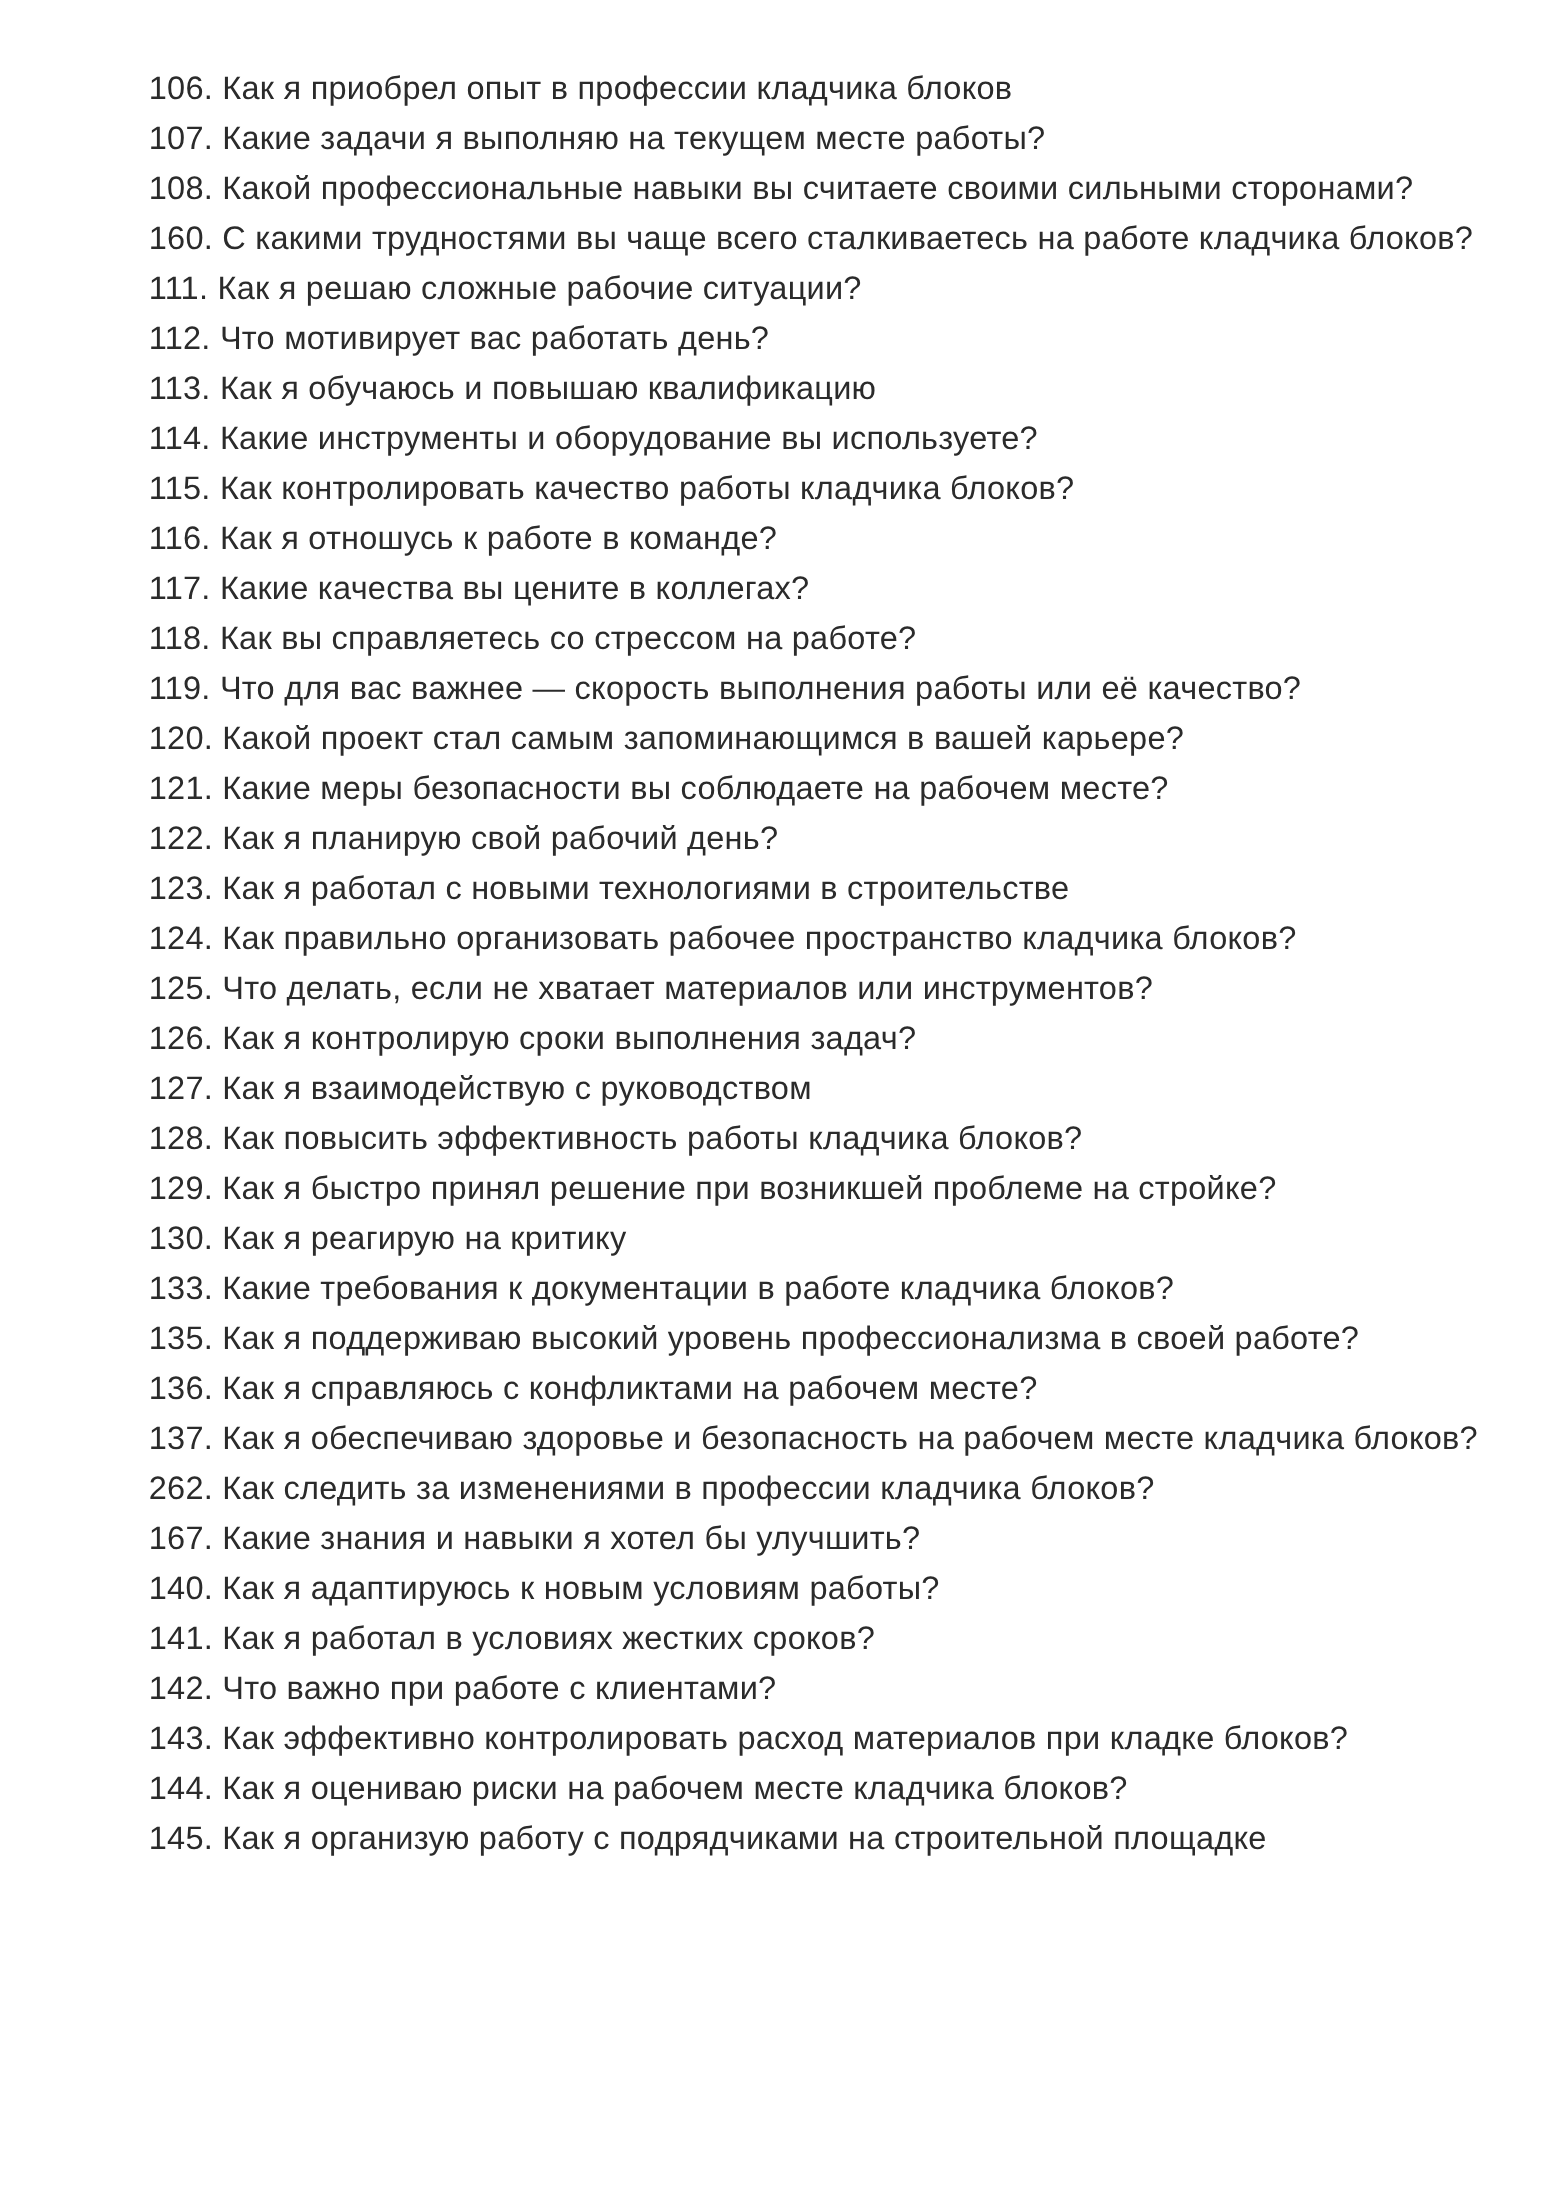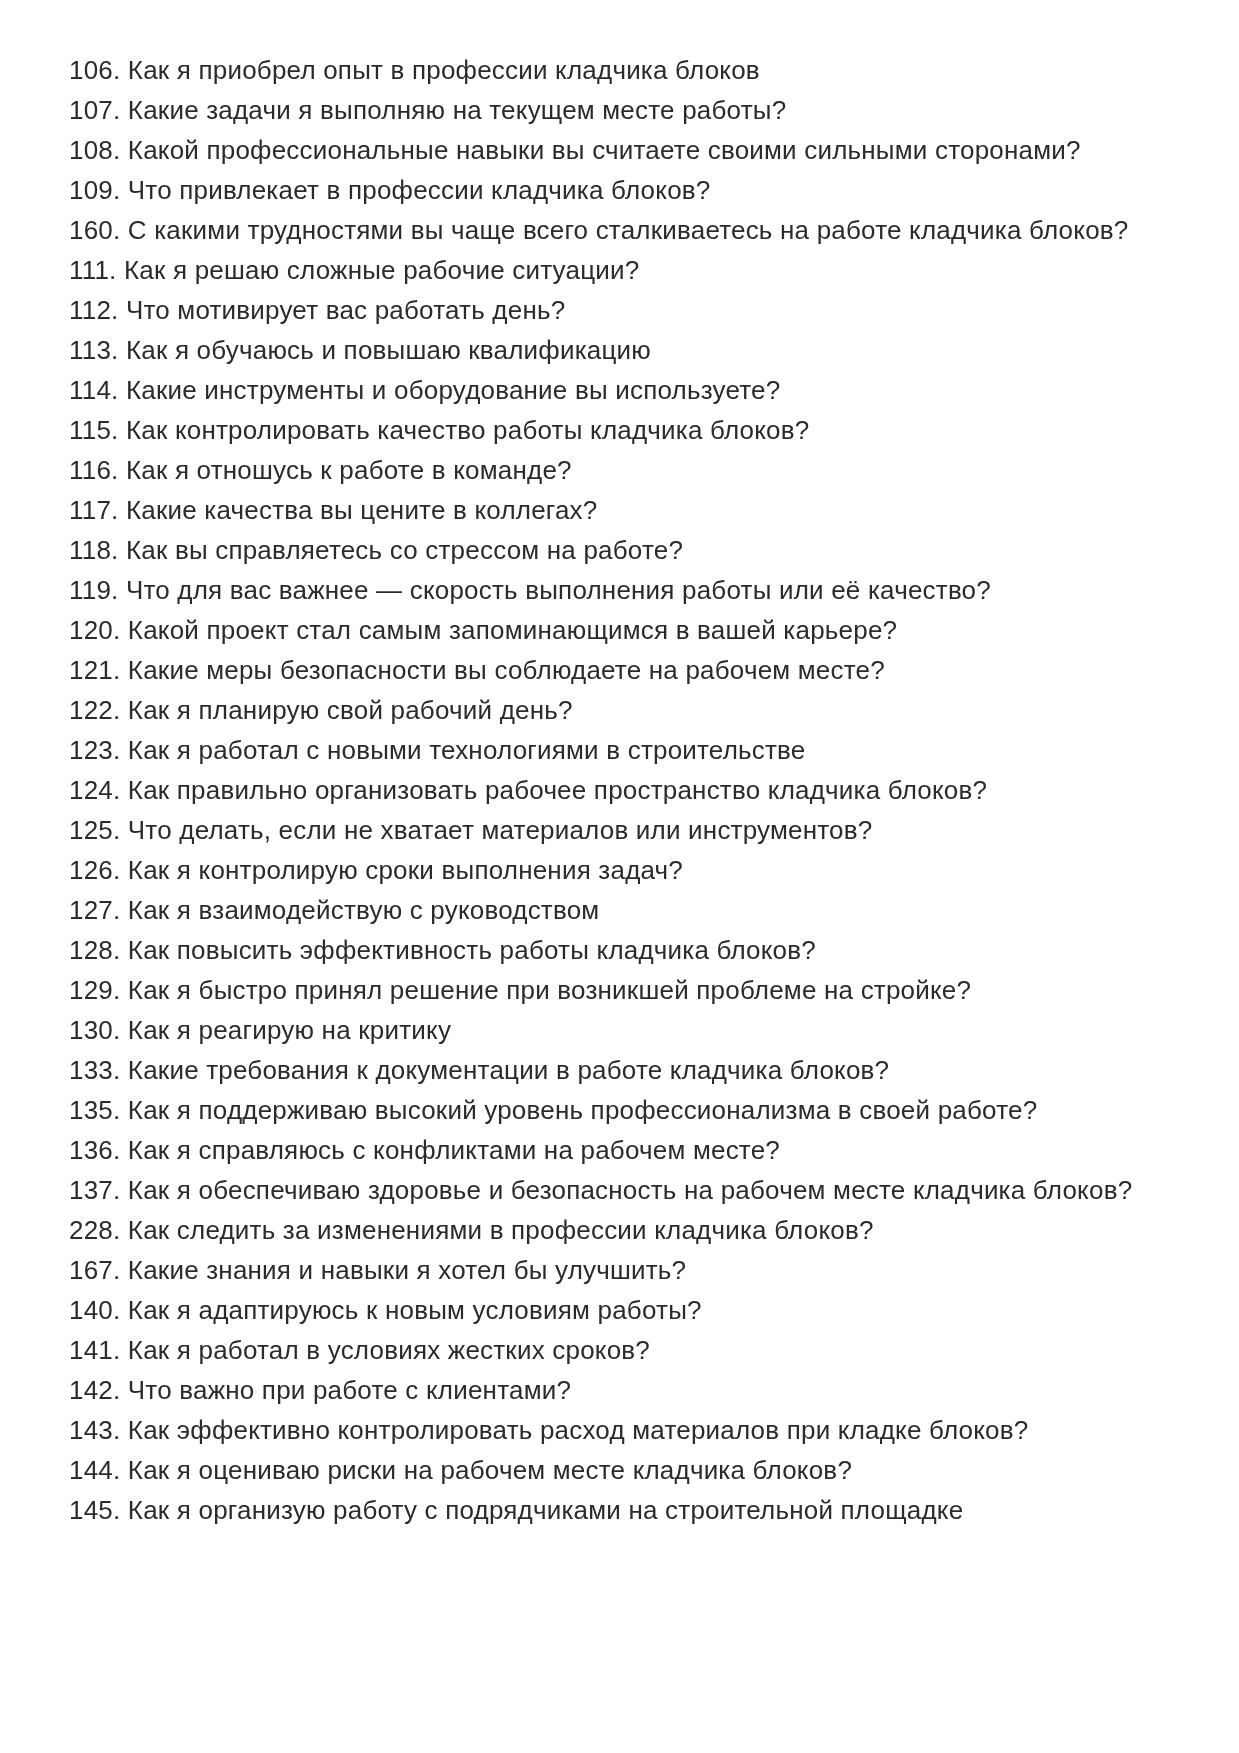--- a/index.html
+++ b/index.html
@@ -10,21 +10,21 @@
     width: 1239px;
     height: 1753px;
     background: #ffffff;
     font-family: "Liberation Sans", sans-serif;
     overflow: hidden;
   }
   .page {
     box-sizing: border-box;
     width: 1239px;
     height: 1753px;
-    padding: 50px 30px 0 69px;
+    padding: 50px 30px 0 119px;
     border-radius: 29px;
   }
   .q-list {
     margin: 0;
     padding: 0;
     list-style: none;
   }
   .q-item {
     font-size: 26px;
     line-height: 40px;
@@ -40,21 +40,20 @@
   }
 </style>
 </head>
 <body>
 
 <main class="page">
   <ol class="q-list">
       <li class="q-item"><span class="q-num">106. </span><span class="q-text">Как я приобрел опыт в профессии кладчика блоков</span></li>
       <li class="q-item"><span class="q-num">107. </span><span class="q-text">Какие задачи я выполняю на текущем месте работы?</span></li>
       <li class="q-item"><span class="q-num">108. </span><span class="q-text">Какой профессиональные навыки вы считаете своими сильными сторонами?</span></li>
-      <li class="q-item"><span class="q-num">109. </span><span class="q-text">Что привлекает в профессии кладчика блоков?</span></li>
       <li class="q-item"><span class="q-num">160. </span><span class="q-text">С какими трудностями вы чаще всего сталкиваетесь на работе кладчика блоков?</span></li>
       <li class="q-item"><span class="q-num">111. </span><span class="q-text">Как я решаю сложные рабочие ситуации?</span></li>
       <li class="q-item"><span class="q-num">112. </span><span class="q-text">Что мотивирует вас работать день?</span></li>
       <li class="q-item"><span class="q-num">113. </span><span class="q-text">Как я обучаюсь и повышаю квалификацию</span></li>
       <li class="q-item"><span class="q-num">114. </span><span class="q-text">Какие инструменты и оборудование вы используете?</span></li>
       <li class="q-item"><span class="q-num">115. </span><span class="q-text">Как контролировать качество работы кладчика блоков?</span></li>
       <li class="q-item"><span class="q-num">116. </span><span class="q-text">Как я отношусь к работе в команде?</span></li>
       <li class="q-item"><span class="q-num">117. </span><span class="q-text">Какие качества вы цените в коллегах?</span></li>
       <li class="q-item"><span class="q-num">118. </span><span class="q-text">Как вы справляетесь со стрессом на работе?</span></li>
       <li class="q-item"><span class="q-num">119. </span><span class="q-text">Что для вас важнее — скорость выполнения работы или её качество?</span></li>
@@ -66,21 +65,21 @@
       <li class="q-item"><span class="q-num">125. </span><span class="q-text">Что делать, если не хватает материалов или инструментов?</span></li>
       <li class="q-item"><span class="q-num">126. </span><span class="q-text">Как я контролирую сроки выполнения задач?</span></li>
       <li class="q-item"><span class="q-num">127. </span><span class="q-text">Как я взаимодействую с руководством</span></li>
       <li class="q-item"><span class="q-num">128. </span><span class="q-text">Как повысить эффективность работы кладчика блоков?</span></li>
       <li class="q-item"><span class="q-num">129. </span><span class="q-text">Как я быстро принял решение при возникшей проблеме на стройке?</span></li>
       <li class="q-item"><span class="q-num">130. </span><span class="q-text">Как я реагирую на критику</span></li>
       <li class="q-item"><span class="q-num">133. </span><span class="q-text">Какие требования к документации в работе кладчика блоков?</span></li>
       <li class="q-item"><span class="q-num">135. </span><span class="q-text">Как я поддерживаю высокий уровень профессионализма в своей работе?</span></li>
       <li class="q-item"><span class="q-num">136. </span><span class="q-text">Как я справляюсь с конфликтами на рабочем месте?</span></li>
       <li class="q-item"><span class="q-num">137. </span><span class="q-text">Как я обеспечиваю здоровье и безопасность на рабочем месте кладчика блоков?</span></li>
-      <li class="q-item"><span class="q-num">228. </span><span class="q-text">Как следить за изменениями в профессии кладчика блоков?</span></li>
+      <li class="q-item"><span class="q-num">262. </span><span class="q-text">Как следить за изменениями в профессии кладчика блоков?</span></li>
       <li class="q-item"><span class="q-num">167. </span><span class="q-text">Какие знания и навыки я хотел бы улучшить?</span></li>
       <li class="q-item"><span class="q-num">140. </span><span class="q-text">Как я адаптируюсь к новым условиям работы?</span></li>
       <li class="q-item"><span class="q-num">141. </span><span class="q-text">Как я работал в условиях жестких сроков?</span></li>
       <li class="q-item"><span class="q-num">142. </span><span class="q-text">Что важно при работе с клиентами?</span></li>
       <li class="q-item"><span class="q-num">143. </span><span class="q-text">Как эффективно контролировать расход материалов при кладке блоков?</span></li>
       <li class="q-item"><span class="q-num">144. </span><span class="q-text">Как я оцениваю риски на рабочем месте кладчика блоков?</span></li>
       <li class="q-item"><span class="q-num">145. </span><span class="q-text">Как я организую работу с подрядчиками на строительной площадке</span></li>
     </ol>
 </main>
 

